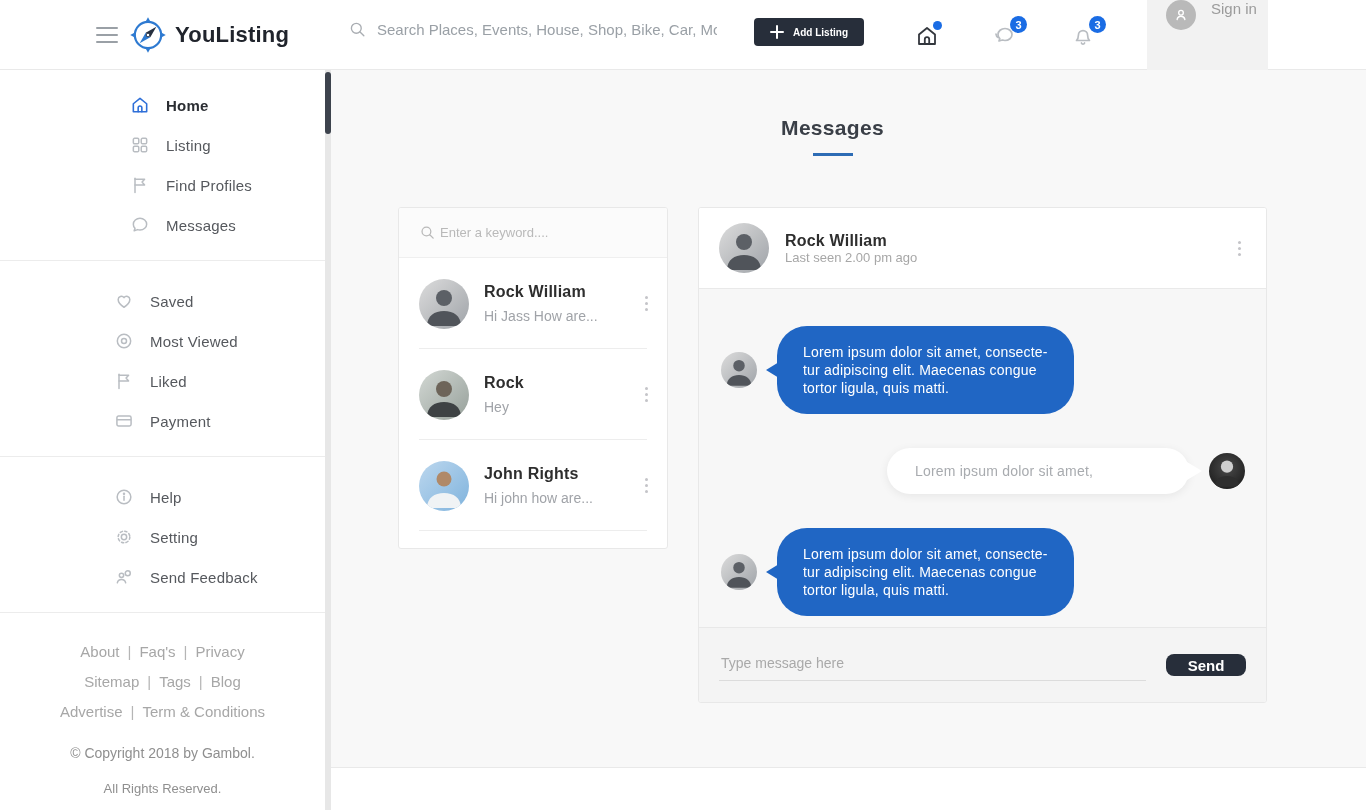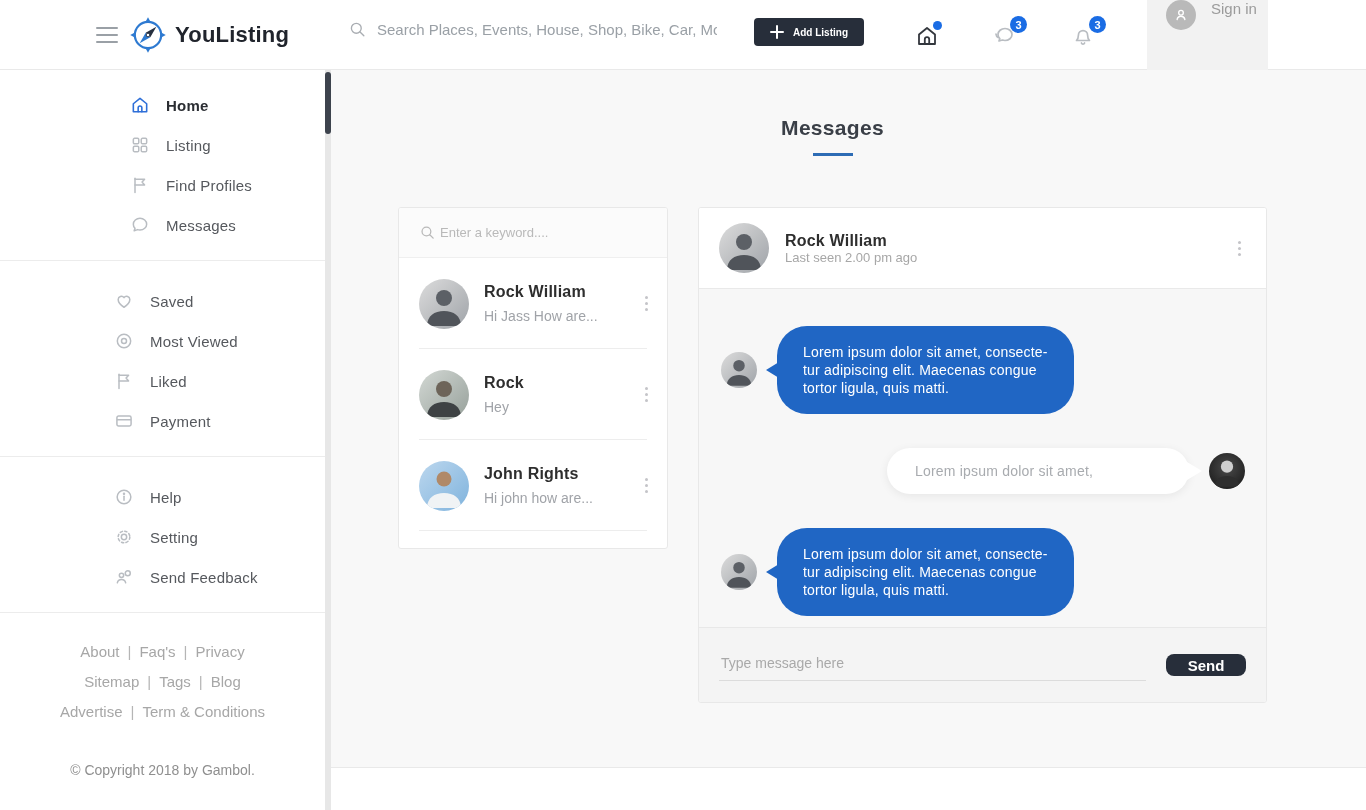--- a/index.html
+++ b/index.html
@@ -40,21 +40,21 @@
   .sgroup.g2{padding:20px 0 15px}
   .nav-item{height:40px;display:flex;align-items:center;padding-left:114px;cursor:pointer;position:relative}
   .nav-item .nicon{width:20px;height:20px;color:#b9bdc2;flex:0 0 20px}
   .nav-item .nlabel{margin-left:16px;font-size:15px;color:#55585d;letter-spacing:.2px}
   .nav-item.active .nicon{color:#2e6fd8}
   .nav-item.active .nlabel{color:#2b2e33;font-weight:700}
   .sfooter{padding:24px 10px 0;text-align:center}
   .flinkrow{font-size:15px;color:#a7a7a7;line-height:30px}
   .flinkrow .lnk{cursor:pointer}
   .flinkrow .sep{margin:0 8px;color:#b5b5b5}
-  .copyright{margin-top:33px;font-size:14px;color:#8f8f8f;line-height:20px}
+  .copyright{margin-top:16px;font-size:14px;color:#8f8f8f;line-height:20px}
   .rights{font-size:13px;color:#8f8f8f}
   .scrolltrack{position:absolute;left:325px;top:70px;width:6px;bottom:0;background:#e7e7e7;z-index:6}
   .scrollthumb{position:absolute;left:0;top:2px;width:6px;height:62px;border-radius:3px;background:#3d434d;cursor:grab}
 
   
   .main{position:absolute;left:331px;top:70px;width:1035px;height:698px;background:#f8f8f8;border-bottom:1px solid #e9e9e9;overflow:hidden}
   .inner{margin-left:67px;width:869px}
   .page-title{padding-top:46px;text-align:center}
   .page-title h1{font-size:21px;font-weight:600;color:#3a3f47;letter-spacing:.3px}
   .t-underline{width:40px;height:3px;background:var(--underline);margin:13px auto 0}

